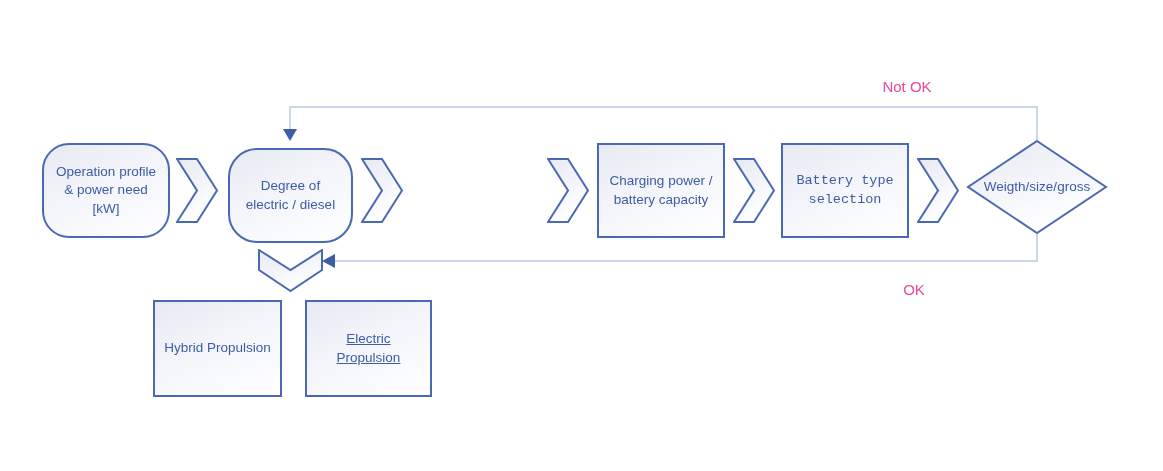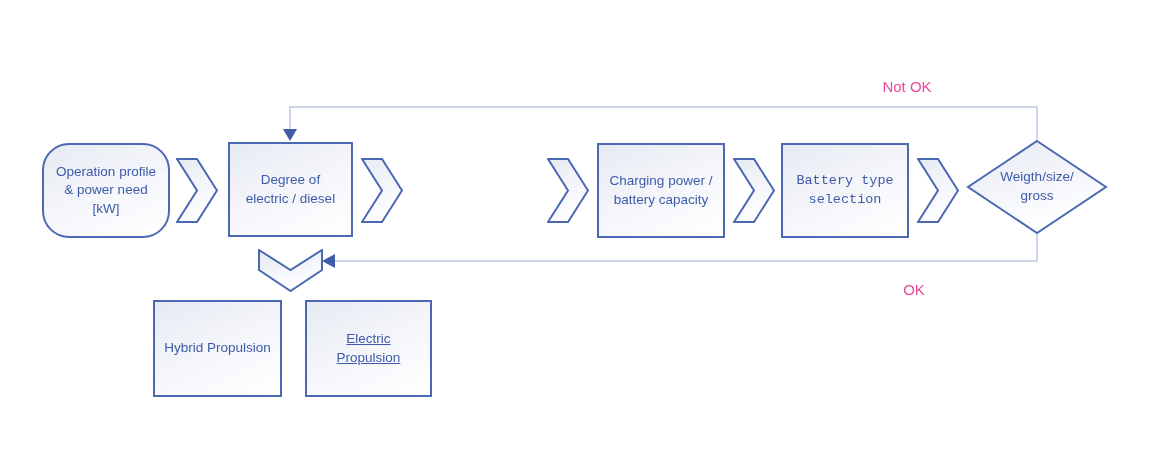--- a/index.html
+++ b/index.html
@@ -28,21 +28,21 @@
     justify-content: center;
     text-align: center;
     font-size: 13.5px;
     line-height: 1.38;
     padding: 4px 8px;
     z-index: 2;
   }
   .diamond-label {
     position: absolute;
     display: flex;
-    flex-direction: column;
+    flex-direction: row;
     align-items: center;
     justify-content: center;
     text-align: center;
     color: #3d5ba8;
     font-size: 13.5px;
     line-height: 1.38;
     z-index: 3;
   }
   .edge-label {
     position: absolute;
@@ -78,21 +78,21 @@
   </svg>
 
   <div class="flow-box" style="left:42px; top:143px; width:128px; height:95px;border-radius:27px;">
     <span>Operation profile &amp; power need [kW]</span>
   </div>
 
   <svg class="shape-svg" style="left:176px; top:158px;" width="42" height="65" viewBox="0 0 42 65">
     <polygon points="1,1 21,1 41,32.5 21,64 1,64 21,32.5" fill="url(#shapeFill)" stroke="#4a69b2" stroke-width="2" stroke-linejoin="miter"></polygon>
   </svg>
 
-  <div class="flow-box" style="left:228px; top:142px; width:125px; height:95px;">
+  <div class="flow-box" style="left:228px; top:148px; width:125px; height:95px;border-radius:29px;">
     <span>Degree of electric / diesel</span>
   </div>
 
   <svg class="shape-svg" style="left:361px; top:158px;" width="42" height="65" viewBox="0 0 42 65">
     <polygon points="1,1 21,1 41,32.5 21,64 1,64 21,32.5" fill="url(#shapeFill)" stroke="#4a69b2" stroke-width="2"></polygon>
   </svg>
 
 
   <svg class="shape-svg" style="left:547px; top:158px;" width="42" height="65" viewBox="0 0 42 65">
     <polygon points="1,1 21,1 41,32.5 21,64 1,64 21,32.5" fill="url(#shapeFill)" stroke="#4a69b2" stroke-width="2"></polygon>

